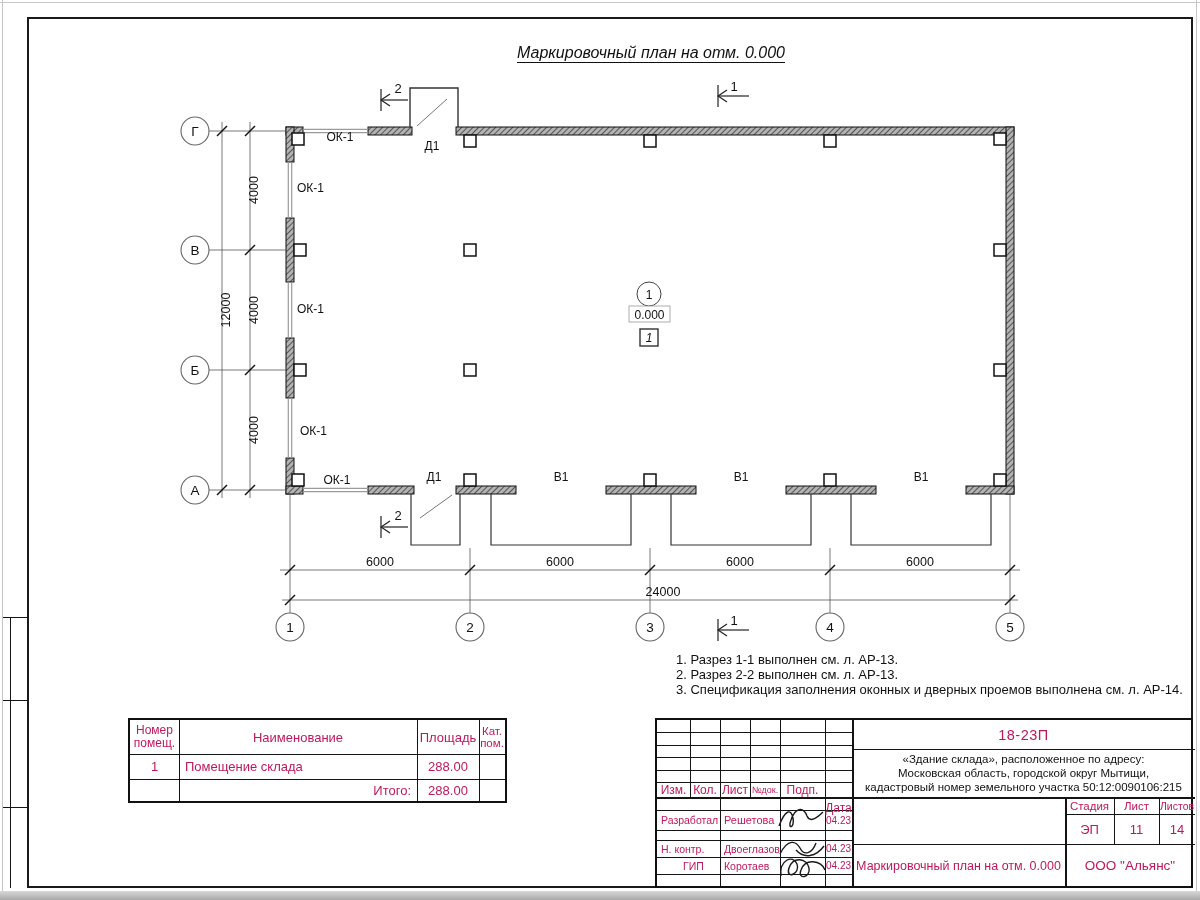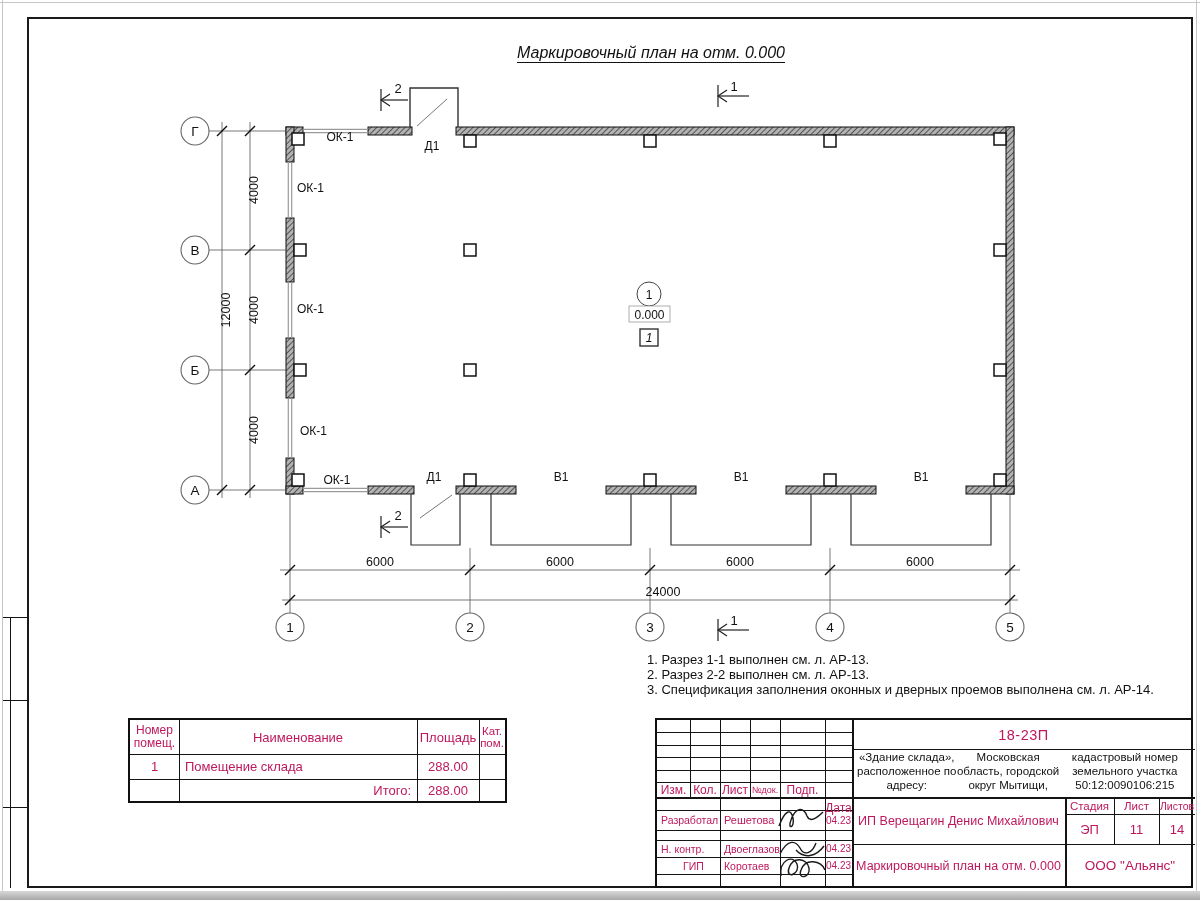--- a/index.html
+++ b/index.html
@@ -226,21 +226,21 @@
     <div class="cell" style="left:49px;top:0;width:238px;height:34px;font-size:13px;">Наименование</div>
     <div class="cell" style="left:287px;top:0;width:62px;height:34px;font-size:13px;">Площадь</div>
     <div class="cell" style="left:349px;top:0;width:26px;height:34px;font-size:11.5px;line-height:12px;">Кат. пом.</div>
     <div class="cell" style="left:0;top:34px;width:49px;height:25px;font-size:13px;">1</div>
     <div class="cell left" style="left:49px;top:34px;width:238px;height:25px;font-size:13px;padding-left:6px;">Помещение склада</div>
     <div class="cell" style="left:287px;top:34px;width:62px;height:25px;font-size:13px;">288.00</div>
     <div class="cell right" style="left:49px;top:59px;width:238px;height:22px;font-size:13px;padding-right:6px;padding-left:20px;">Итого:</div>
     <div class="cell" style="left:287px;top:59px;width:62px;height:22px;font-size:13px;">288.00</div>
   </div>
 
-  <div class="abs" style="left:647px;top:652px;">
+  <div class="abs" style="left:676px;top:652px;">
     <div class="note-line">1. Разрез 1-1 выполнен см. л. АР-13.</div>
     <div class="note-line">2. Разрез 2-2 выполнен см. л. АР-13.</div>
     <div class="note-line">3. Спецификация заполнения оконных и дверных проемов выполнена см. л. АР-14.</div>
   </div>
 
   <div class="abs" style="left:655px;top:718px;width:538px;height:170px;border:2px solid #111;box-sizing:border-box;">
 
     <div class="vl" style="left:33px;top:0;height:77px;"></div>
     <div class="vl" style="left:93px;top:0;height:77px;"></div>
     <div class="vl" style="left:63px;top:0;height:166px;"></div>
@@ -289,27 +289,26 @@
     <div class="hl" style="left:195px;top:29px;width:343px;"></div>
     <div class="hl" style="left:195px;top:77px;width:343px;height:2px;"></div>
     <div class="hl" style="left:195px;top:124px;width:343px;"></div>
     <div class="vl" style="left:408px;top:77px;height:89px;width:2px;"></div>
     <div class="vl" style="left:457px;top:77px;height:47px;"></div>
     <div class="vl" style="left:502px;top:77px;height:47px;"></div>
     <div class="hl" style="left:408px;top:94px;width:130px;"></div>
 
     <div class="cell" style="left:195px;top:0;width:343px;height:29px;font-size:14.5px;letter-spacing:0.5px;">18-23П</div>
 
-    <div class="abs" style="left:200px;top:30px;width:333px;height:46px;display:flex;flex-direction:row;justify-content:center;text-align:center;font-size:11.5px;line-height:14px;">
+    <div class="abs" style="left:200px;top:30px;width:333px;height:46px;display:flex;flex-direction:column;justify-content:center;text-align:center;font-size:11.5px;line-height:14px;">
       <div>«Здание склада», расположенное по адресу:</div>
       <div>Московская область, городской округ Мытищи,</div>
       <div>кадастровый номер земельного участка 50:12:0090106:215</div>
     </div>
 
-    <div class="cell" style="left:197px;top:78px;width:209px;height:45px;font-size:12.5px;">ИП Верещагин Денис Михайлович</div>
     <div class="cell" style="left:197px;top:125px;width:209px;height:41px;font-size:12.5px;">Маркировочный план на отм. 0.000</div>
 
     <div class="cell" style="left:408px;top:77px;width:49px;height:17px;font-size:11.5px;">Стадия</div>
     <div class="cell" style="left:457px;top:77px;width:45px;height:17px;font-size:11.5px;">Лист</div>
     <div class="cell" style="left:502px;top:77px;width:36px;height:17px;font-size:10.5px;">Листов</div>
     <div class="cell" style="left:408px;top:94px;width:49px;height:30px;font-size:13px;">ЭП</div>
     <div class="cell" style="left:457px;top:94px;width:45px;height:30px;font-size:13px;">11</div>
     <div class="cell" style="left:502px;top:94px;width:36px;height:30px;font-size:13px;">14</div>
     <div class="cell" style="left:408px;top:125px;width:130px;height:41px;font-size:13.5px;">ООО "Альянс"</div>
   </div>

